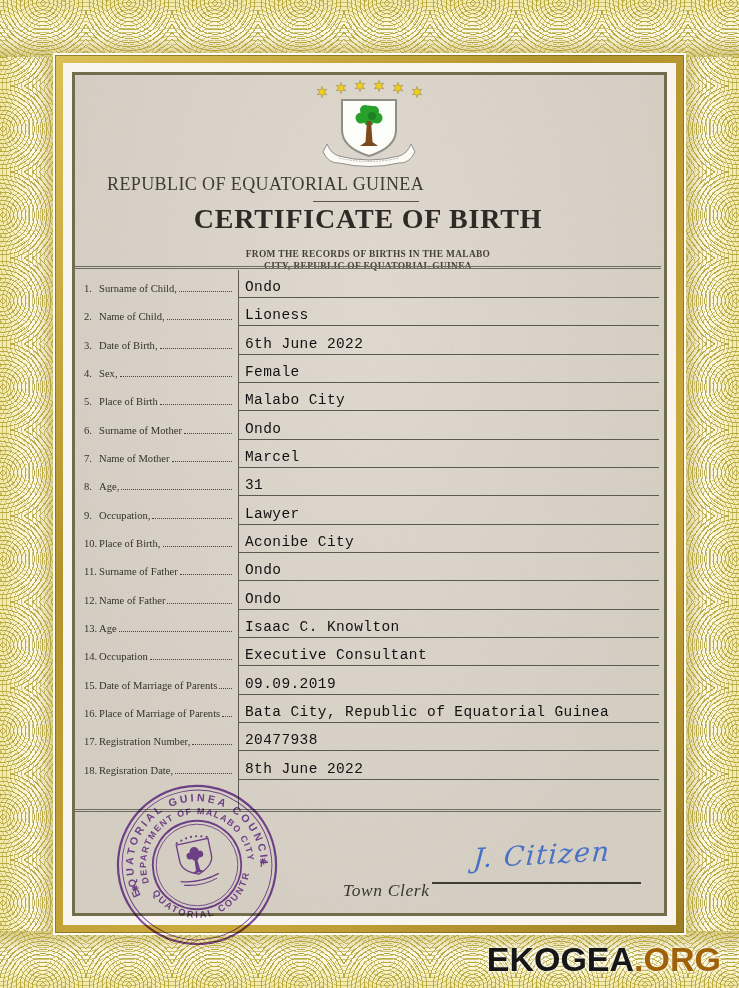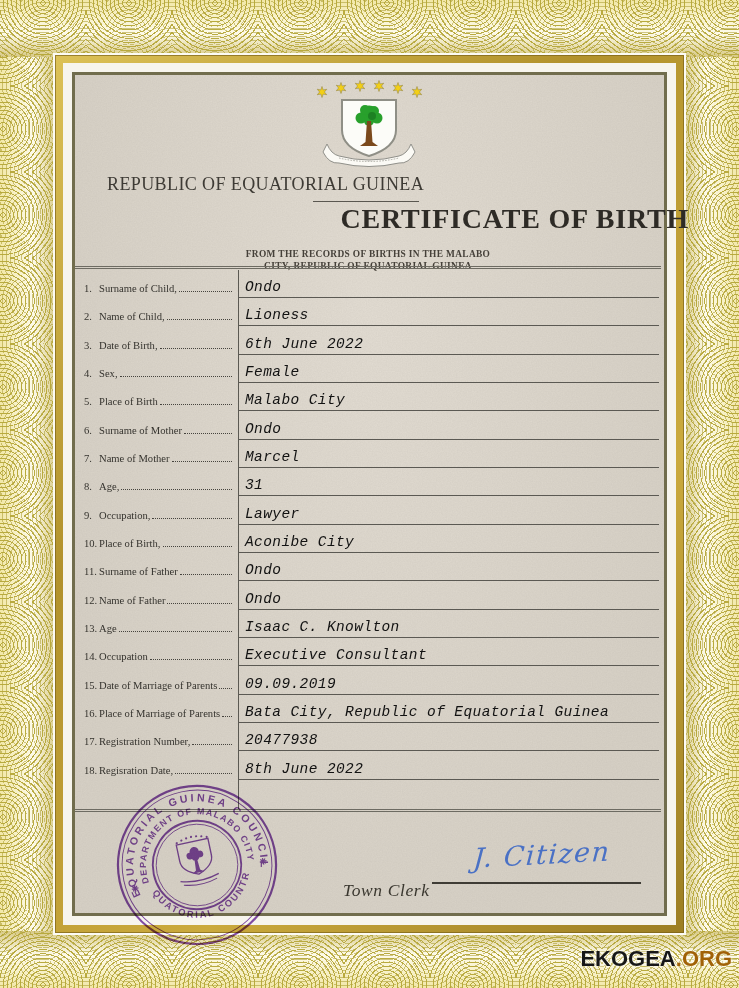--- a/index.html
+++ b/index.html
@@ -38,54 +38,54 @@
   .f-dark{inset:72px;background:#716d4d;}
   .paper{inset:75px;background:radial-gradient(ellipse at 50% 28%, #e3ddd3, #d7d1c6 78%);}
   .paper-tex{position:absolute;inset:0;width:100%;height:100%;pointer-events:none;}
 
   .content{position:absolute;inset:0;}
 
   
   .country-title{top:99px;left:0;width:586px;text-align:left;font-size:18px;
     letter-spacing:.4px;color:#3e3b35;margin-left:32px;}
   .title-underline{top:126px;left:238px;width:106px;height:1.4px;background:#5a5750;}
-  .cert-title{top:128px;left:0;width:586px;text-align:right;font-size:28px;font-weight:700;
-    letter-spacing:.8px;color:#2e2b26;padding-left:28px;}
+  .cert-title{top:128px;left:0;width:586px;text-align:center;font-size:28px;font-weight:700;
+    letter-spacing:.8px;color:#2e2b26;}
   .subtitle{top:163px;left:0;width:586px;text-align:center;font-size:9.4px;font-weight:700;
     line-height:12.4px;letter-spacing:.35px;color:#454039;margin-top:10px;}
 
   
   .rule{left:0;width:586px;height:1.4px;border-top:1.1px solid #6d6b62;border-bottom:1.1px solid #6d6b62;}
   .rule-top{top:191px;}
   .rule-bottom{top:734px;}
   .col-divider{left:163px;top:195px;width:1.2px;height:540px;background:#5b5952;}
 
   
   .fields{top:194.6px;left:0;width:584px;}
   .row{height:28.35px;display:flex;align-items:flex-end;}
   .lab{width:163px;box-sizing:border-box;display:flex;align-items:baseline;
     padding:0 5px 4px 9px;font-size:10.6px;color:#35332e;white-space:nowrap;}
   .num{min-width:15px;}
   .leader{flex:1;border-bottom:1.6px dotted #46443e;margin:0 1px 2px 2px;min-width:0;}
   .val{flex:1;border-bottom:1.1px solid #5b5953;padding:0 0 2px 7px;
     font-family:"Liberation Mono",monospace;font-size:14.5px;letter-spacing:.4px;color:#121212;
-    white-space:nowrap;font-style:italic;}
+    white-space:nowrap;}
 
   
   .clerk{top:805px;left:268px;font-style:italic;font-size:17.5px;letter-spacing:.6px;color:#3a372f;}
   .sig-line{top:807px;left:357px;width:209px;height:1.6px;background:#3f3c35;}
   .signature{top:764px;left:362px;width:210px;text-align:center;
     font-family:"DejaVu Serif",serif;font-style:italic;font-size:27px;color:#4a71c5;
     letter-spacing:1.5px;transform:rotate(-3deg) skewX(-7deg);}
 
   .stamp{left:112px;top:780px;width:170px;height:170px;transform:rotate(-12deg);
     mix-blend-mode:multiply;opacity:.92;z-index:7;}
 
-  .watermark{top:941px;right:7px;z-index:8;display:flex;
-    font-family:"Liberation Sans",sans-serif;font-weight:700;font-size:22px;line-height:36px;
+  .watermark{top:941px;right:18px;z-index:8;display:flex;
+    font-family:"Liberation Sans",sans-serif;font-weight:700;font-size:34px;line-height:36px;
     text-shadow:0 0 5px rgba(255,255,255,.85),0 0 2px rgba(255,255,255,.9);padding-left:14px;}
   .wm-brand{color:#171717;}
   .wm-suffix{color:#a16207;}
 </style>
 </head>
 <body>
 
 <div class="lace lace-left"></div>
 <div class="lace lace-right"></div>
 <div class="lace lace-top"></div>

